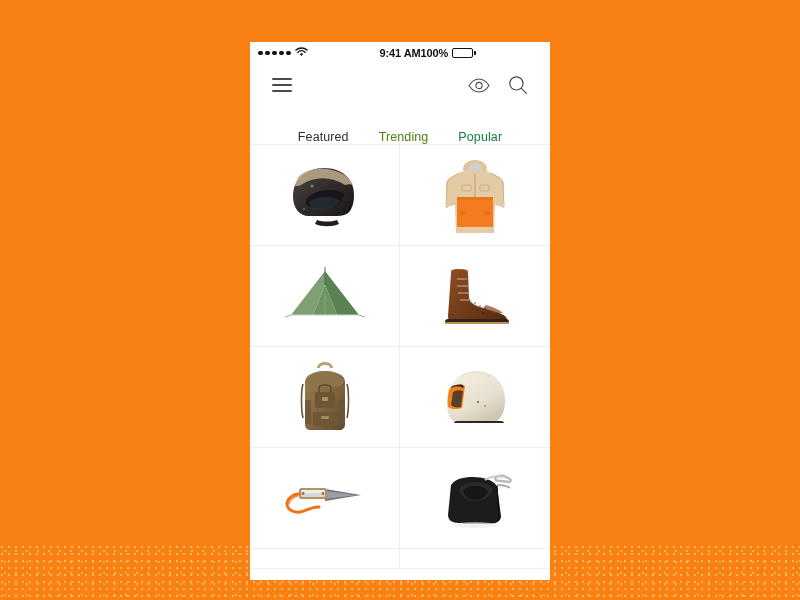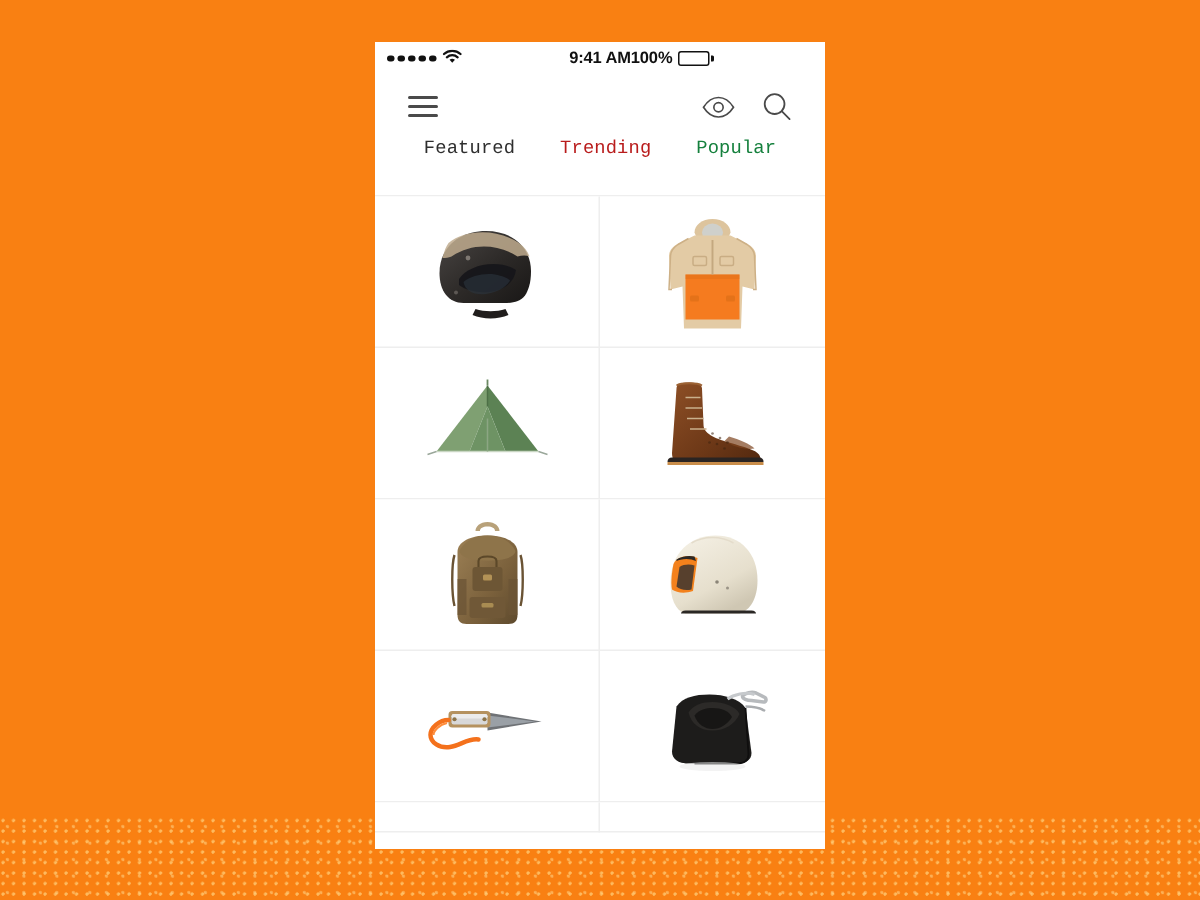--- a/index.html
+++ b/index.html
@@ -27,21 +27,21 @@
       radial-gradient(circle at 2px 2px, rgba(255,205,120,.75) 1px, transparent 1.2px),
       radial-gradient(circle at 5px 6px, rgba(255,215,140,.55) 1px, transparent 1.2px);
     background-size: 7px 7px, 11px 11px;
     pointer-events: none;
   }
 
   
   .phone {
     position: absolute;
     left: 250px;
-    top: 28px;
+    top: 42px;
     width: 300px;
     height: 538px;
     background: #ffffff;
     overflow: hidden;
   }
 
   
   .statusbar {
     height: 22px;
     display: flex;
@@ -102,28 +102,27 @@
     width: 100%;
     background: #4a4a4a;
     border-radius: 1px;
   }
   .icon-btn { cursor: pointer; line-height: 0; }
 
   
   .tabs {
     height: 38px;
     display: flex;
-    align-items: flex-start;
+    align-items: flex-end;
     justify-content: center;
     gap: 30px;
-    font-family: Liberation Mono, monospace;
   }
   .tab {
     font-size: 12.5px;
-    color: #b91c1c;
+    color: #4d7c0f;
     cursor: pointer;
     white-space: nowrap;
     letter-spacing: .1px;
   }
   .tab.is-active { color: #2e2e2e; }
   .tab.is-dim    { color: #15803d; }
 
   
   .grid {
     display: grid;

